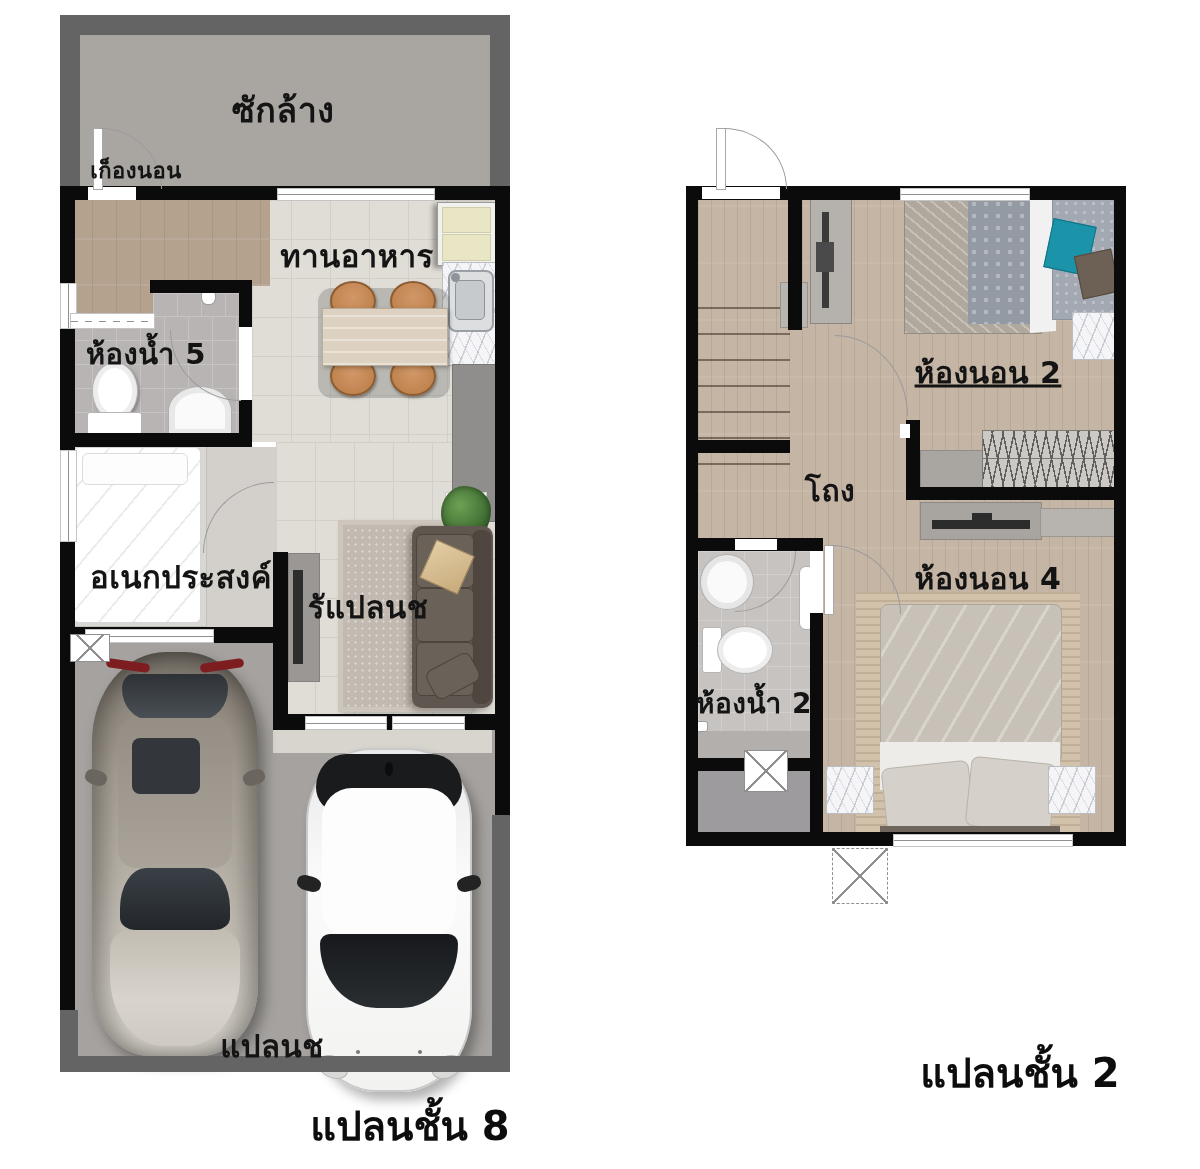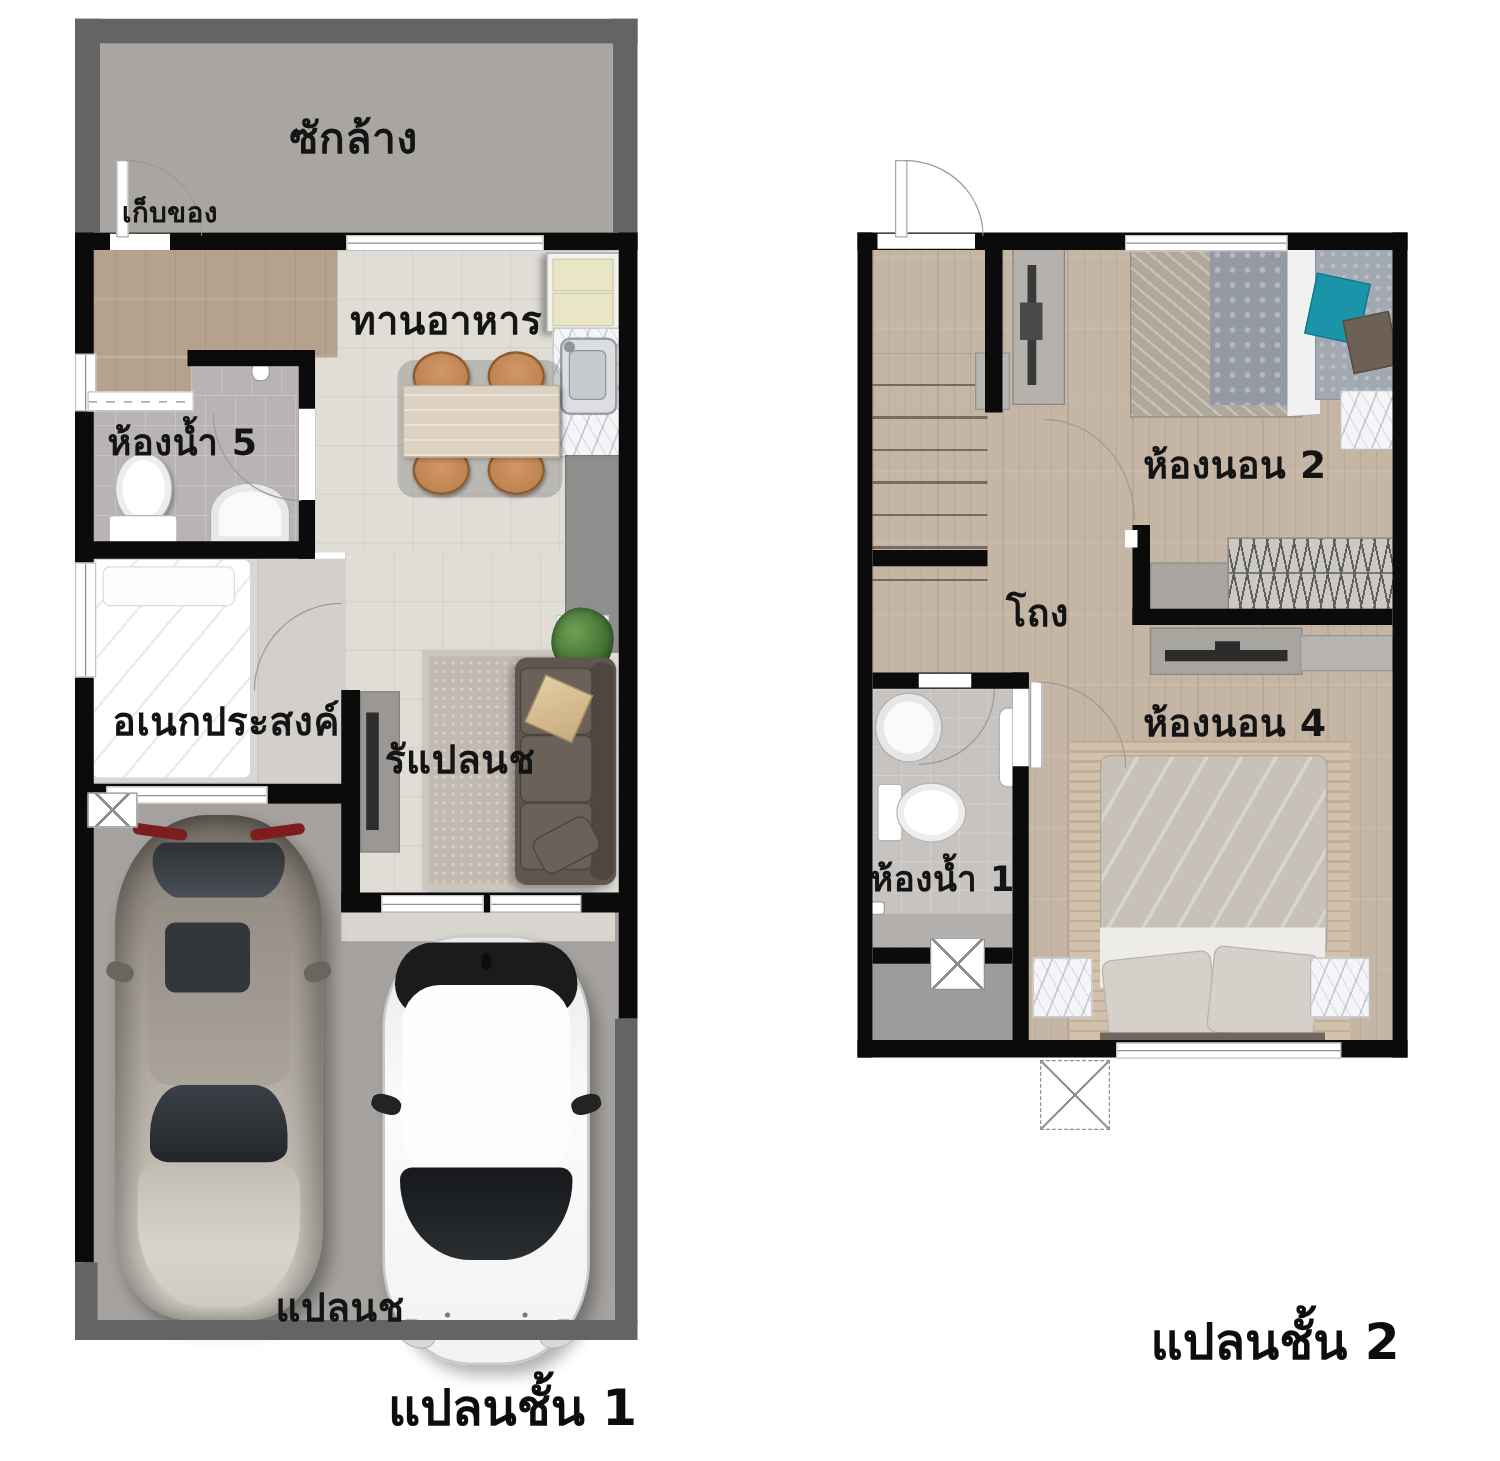--- a/index.html
+++ b/index.html
@@ -179,27 +179,27 @@
     <div class="wall" style="left:60px;top:627px;width:216px;height:16px;"></div>
     <div class="win-h" style="left:85px;top:629px;width:127px;height:12px;"></div>
     <div class="xbox" style="left:70px;top:634px;width:38px;height:26px;"></div>
     <div class="wall" style="left:273px;top:552px;width:15px;height:177px;"></div>
     <div class="arc arc-tl" style="left:203px;top:482px;width:70px;height:70px;"></div>
     <div class="wall" style="left:273px;top:714px;width:224px;height:16px;"></div>
     <div class="win-h" style="left:305px;top:716px;width:80px;height:12px;"></div>
     <div class="win-h" style="left:392px;top:716px;width:71px;height:12px;"></div>
 
     <div class="lbl" style="left:283px;top:110px;font-size:34px;">ซักล้าง</div>
-    <div class="lbl" style="left:136px;top:170px;font-size:22px;">เก็บของ</div>
+    <div class="lbl" style="left:136px;top:170px;font-size:22px;">เก็องนอน</div>
     <div class="lbl" style="left:357px;top:256px;font-size:31px;">ทานอาหาร</div>
     <div class="lbl" style="left:146px;top:354px;font-size:29px;">ห้องน้ำ 5</div>
     <div class="lbl" style="left:181px;top:577px;font-size:31px;">อเนกประสงค์</div>
     <div class="lbl" style="left:368px;top:607px;font-size:31px;">รัแปลนช</div>
     <div class="lbl" style="left:272px;top:1046px;font-size:31px;">แปลนช</div>
-    <div class="caption" style="left:410px;top:1126px;">แปลนชั้น 1</div>
+    <div class="caption" style="left:410px;top:1126px;">แปลนชั้น 8</div>
   </div>
 
   <div>
 
     <div class="wood2" style="left:698px;top:198px;width:416px;height:636px;"></div>
     <div class="steps" style="left:698px;top:283px;width:92px;height:187px;"></div>
 
     <div class="flat" style="left:904px;top:198px;width:136px;height:134px;background:#b0a89c;background-image:repeating-linear-gradient(40deg,rgba(255,255,255,.28) 0 2px,transparent 2px 9px);border:1px solid #948c80;"></div>
     <div class="flat" style="left:968px;top:198px;width:66px;height:126px;background:#939aa3;background-image:radial-gradient(rgba(255,255,255,.30) 2px,transparent 2.6px);background-size:12px 12px;"></div>
     <div class="flat" style="left:1030px;top:198px;width:26px;height:134px;background:#f0f1f0;transform:skewY(-4deg);"></div>
@@ -259,20 +259,20 @@
     <div class="opening" style="left:735px;top:539px;width:42px;height:11px;"></div>
     <div class="arc arc-br" style="left:735px;top:551px;width:60px;height:60px;"></div>
     <div class="wall" style="left:810px;top:538px;width:13px;height:296px;"></div>
     <div class="opening" style="left:810px;top:551px;width:13px;height:62px;"></div>
     <div class="leaf" style="left:824px;top:545px;width:8px;height:68px;"></div>
     <div class="arc arc-tr" style="left:830px;top:545px;width:70px;height:68px;"></div>
     <div class="wall" style="left:698px;top:758px;width:112px;height:13px;"></div>
     <div class="xbox" style="left:744px;top:750px;width:42px;height:40px;"></div>
     <div class="xbox" style="left:832px;top:848px;width:54px;height:54px;border-style:dashed;"></div>
 
-    <div class="lbl" style="left:988px;top:372px;font-size:30px;">ห้องนอน 2</div>
+    <div class="lbl" style="left:988px;top:372px;font-size:30px;text-decoration:underline;">ห้องนอน 2</div>
     <div class="lbl" style="left:830px;top:490px;font-size:30px;">โถง</div>
     <div class="lbl" style="left:988px;top:578px;font-size:30px;">ห้องนอน 4</div>
-    <div class="lbl" style="left:754px;top:703px;font-size:28px;">ห้องน้ำ 1</div>
+    <div class="lbl" style="left:754px;top:703px;font-size:28px;">ห้องน้ำ 2</div>
     <div class="caption" style="left:1020px;top:1073px;">แปลนชั้น 2</div>
   </div>
 
 </div>
 
 </body></html>

